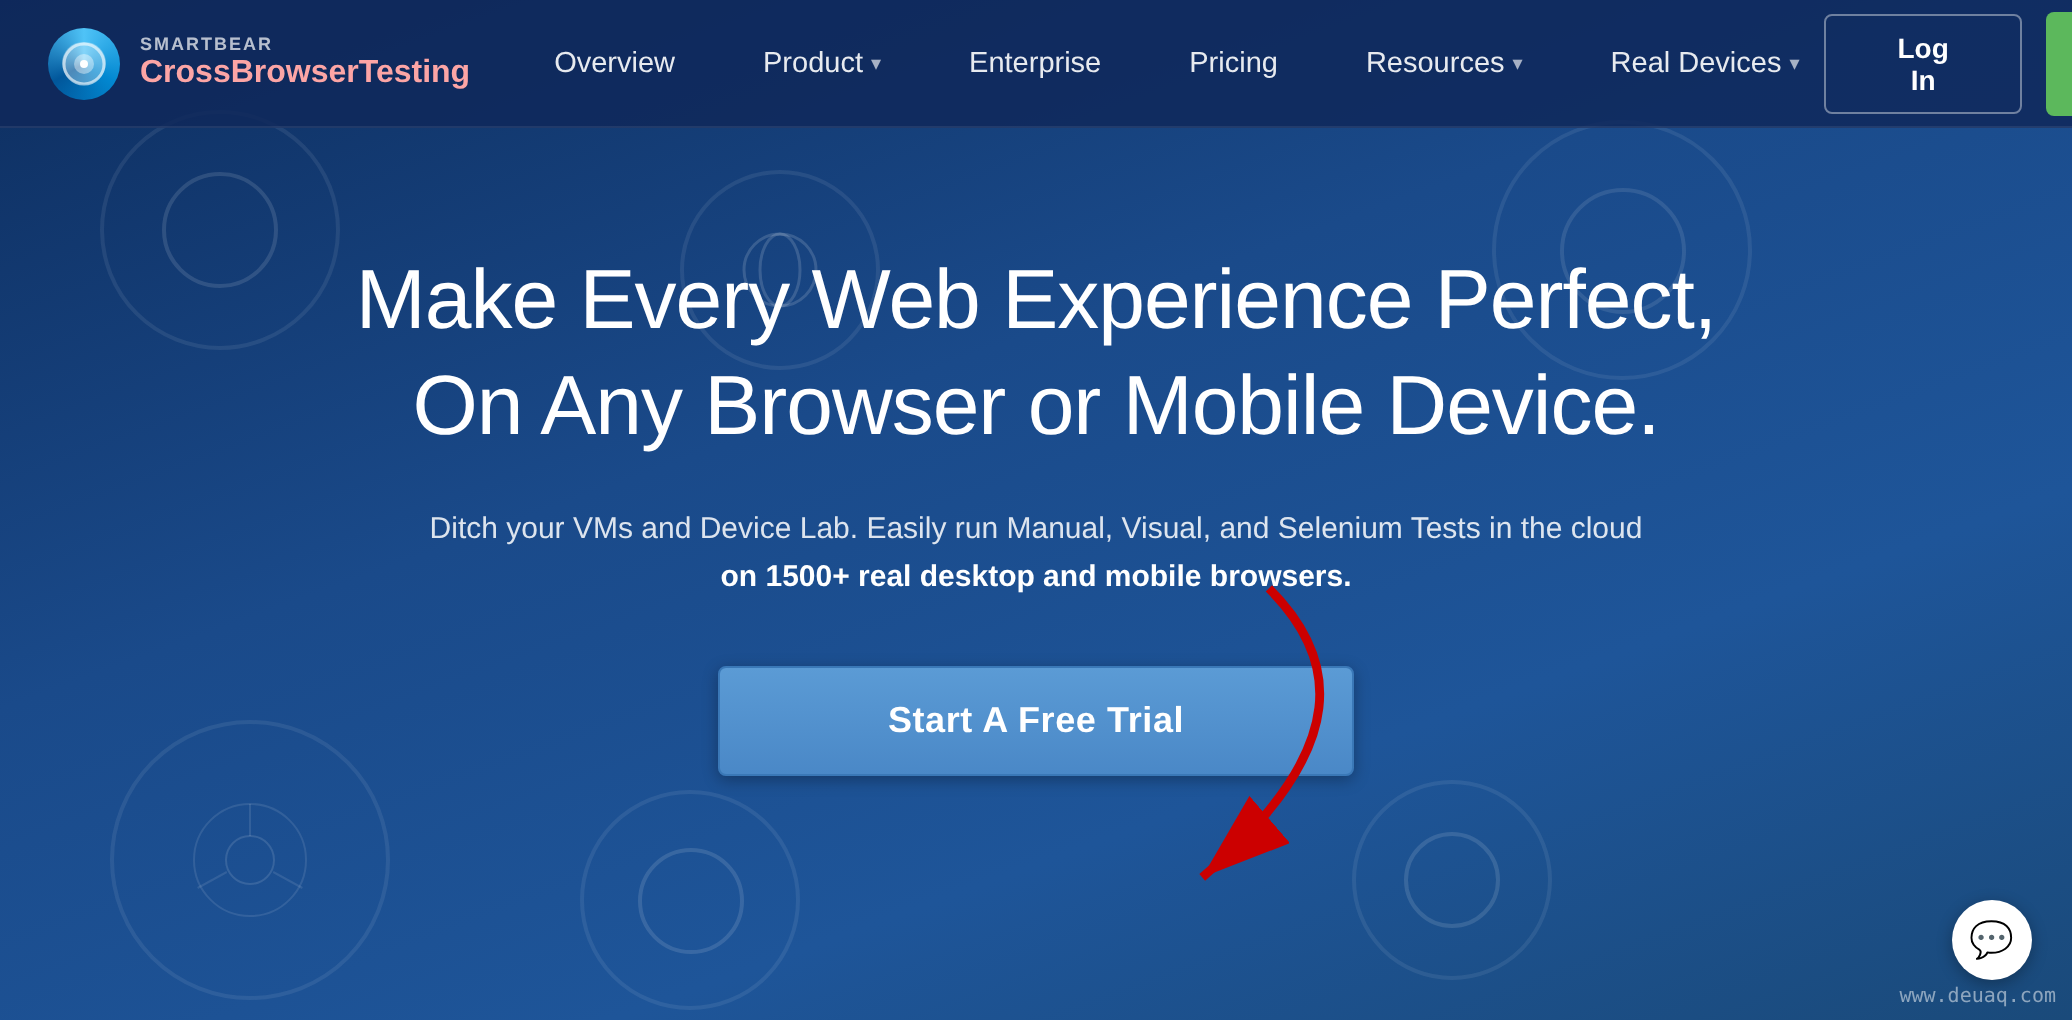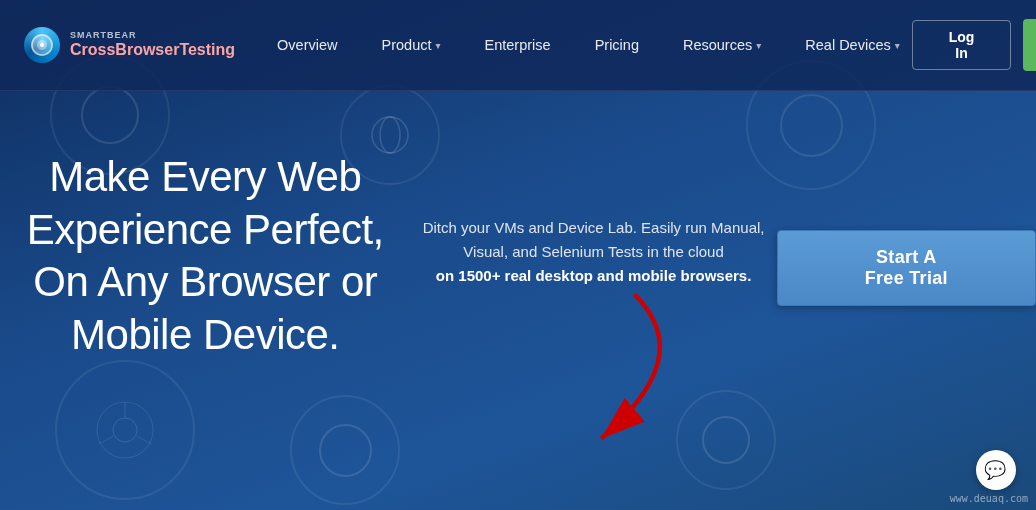--- a/index.html
+++ b/index.html
@@ -52,21 +52,21 @@
       border: 2px solid rgba(255,255,255,0.12);
     }
 
     
     .navbar {
       position: relative;
       z-index: 10;
       display: flex;
       align-items: center;
       padding: 0 24px;
-      height: 91px;
+      height: 64px;
       background: rgba(15, 40, 90, 0.85);
       border-bottom: 1px solid rgba(255,255,255,0.08);
     }
 
     .logo-area {
       display: flex;
       align-items: center;
       gap: 10px;
       text-decoration: none;
       margin-right: 30px;
@@ -168,21 +168,21 @@
       font-size: 14px;
       font-weight: 700;
       cursor: pointer;
     }
 
     
     .hero-content {
       position: relative;
       z-index: 5;
       display: flex;
-      flex-direction: row;
+      flex-direction: column;
       align-items: center;
       padding-top: 60px;
       text-align: center;
     }
 
     .hero-title {
       font-size: 42px;
       font-weight: 300;
       color: #fff;
       line-height: 1.25;

